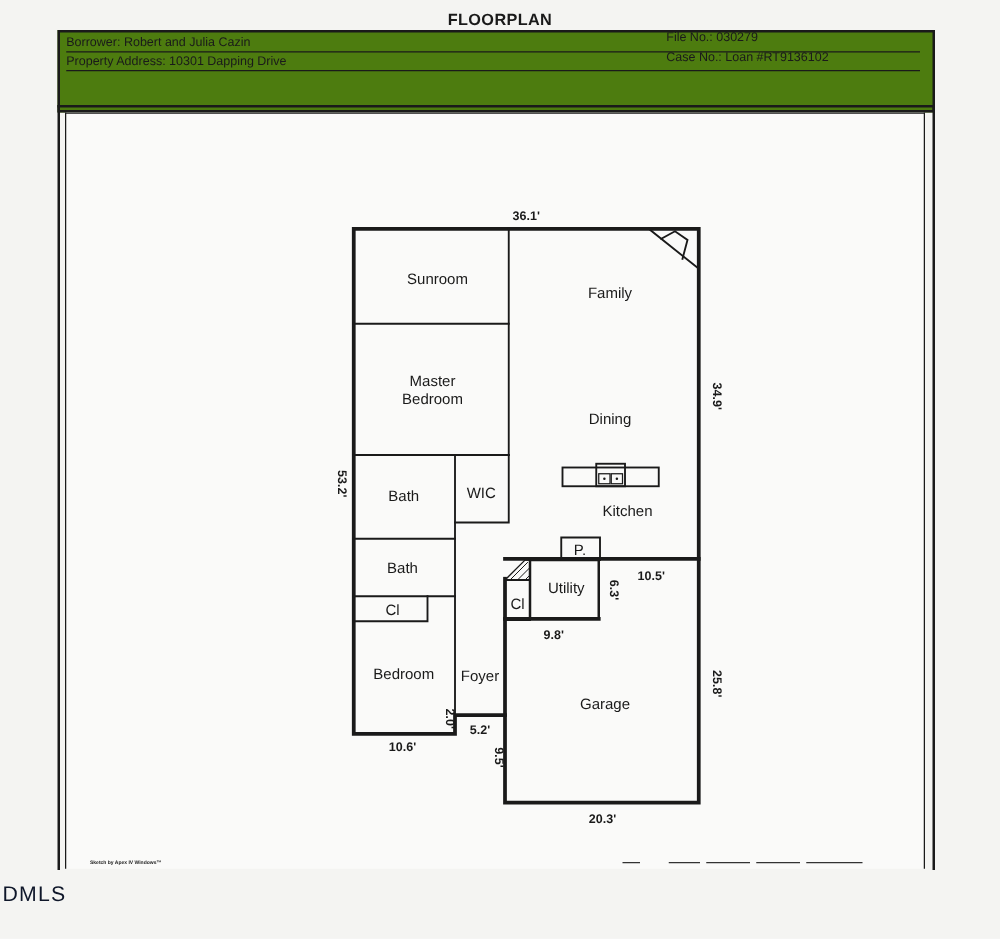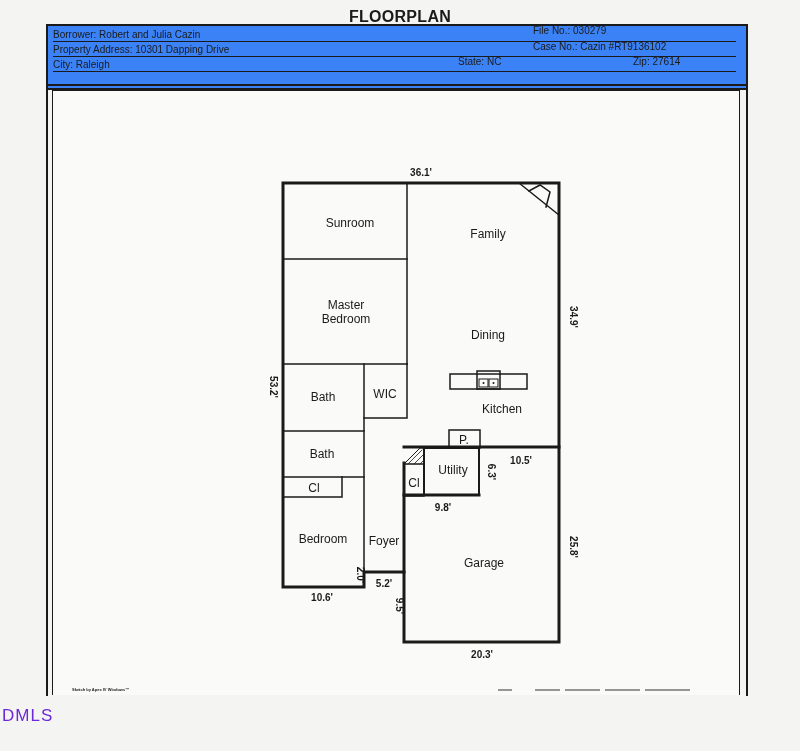--- a/index.html
+++ b/index.html
@@ -1,45 +1,40 @@
 <!DOCTYPE html>
 <html><head>
 <meta charset="utf-8">
 <style>
   html, body { margin:0; padding:0; }
   body { width:800px; height:751px; background:#f4f4f2; position:relative; overflow:hidden;
          font-family:"Liberation Sans", sans-serif; color:#1a1a1a; }
-  .page-title { position:absolute; left:0; top:8px; width:800px; text-align:center; font-weight:bold; font-size:16px; letter-spacing:0.3px; }
-  .header-box { position:absolute; left:46px; top:24px; width:698px; height:62px; border:2px solid #1a1a1a; background:#3b82f6; }
+  .page-title { position:absolute; left:0; top:8px; width:800px; text-align:center; font-weight:bold; font-size:13px; letter-spacing:0.3px; }
+  .header-box { position:absolute; left:46px; top:24px; width:698px; height:62px; border:2px solid #1a1a1a; background:#4d7c0f; }
   .hrow { position:absolute; left:5px; right:10px; height:13px; border-bottom:1.5px solid #1a1a1a; font-size:10px; line-height:13px; }
   .hrow span { position:absolute; white-space:nowrap; }
   .outer-frame { position:absolute; left:46px; top:84px; width:698px; height:610px; border-left:2px solid #1a1a1a; border-right:2px solid #1a1a1a; border-top:2px solid #1a1a1a; }
   .inner-frame { position:absolute; left:52px; top:90px; width:686px; height:604px; border-left:1.5px solid #1a1a1a; border-right:1.5px solid #1a1a1a; border-top:1.5px solid #1a1a1a; background:#fafaf9; }
   svg.plan { position:absolute; left:0; top:0; }
   .footer-note { position:absolute; left:72px; top:687px; font-size:4px; font-weight:bold; }
-  .watermark { position:absolute; left:2px; top:706px; font-size:17px; color:#6d28d9; letter-spacing:1px; font-weight:300; }
+  .watermark { position:absolute; left:2px; top:706px; font-size:17px; color:#0f172a; letter-spacing:1px; font-weight:300; }
 </style>
 </head>
 <body>
 
 <div class="page-title">FLOORPLAN</div>
 
 <div class="header-box">
   <div class="hrow" style="top:2px;">
     <span style="left:0;">Borrower: Robert and Julia Cazin</span>
     <span style="left:480px;top:-4px;text-align:center;">File No.:  030279</span>
   </div>
   <div class="hrow" style="top:17px;">
     <span style="left:0;">Property Address: 10301 Dapping Drive</span>
-    <span style="left:480px;top:-3px;">Case No.: Cazin #RT9136102</span>
-  </div>
-  <div class="hrow" style="top:32px;">
-    <span style="left:0;">City: Raleigh</span>
-    <span style="left:405px;top:-3px;">State: NC</span>
-    <span style="left:580px;top:-3px;">Zip: 27614</span>
+    <span style="left:480px;top:-3px;">Case No.: Loan #RT9136102</span>
   </div>
 </div>
 
 <div class="outer-frame"></div>
 <div class="inner-frame"></div>
 
 <svg class="plan" width="800" height="751" font-family="Liberation Sans, sans-serif" font-size="12" fill="#1a1a1a">
   <g stroke="#1a1a1a" fill="none" stroke-linecap="square">
 
     <path d="M283,183 L559,183 L559,447 M283,183 L283,587 L364,587 L364,572 L404,572 L404,642 L559,642 L559,447" stroke-width="3"></path>

